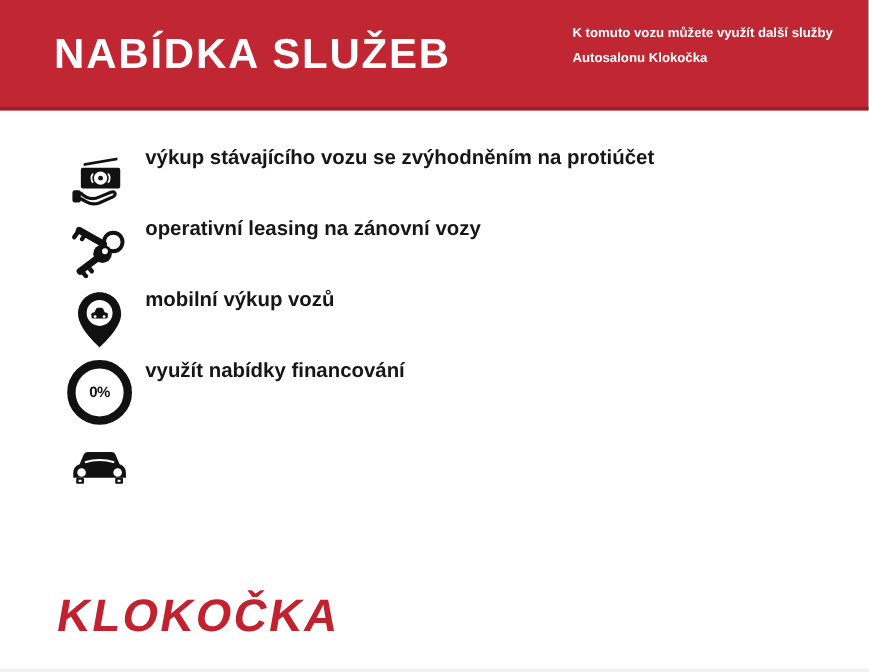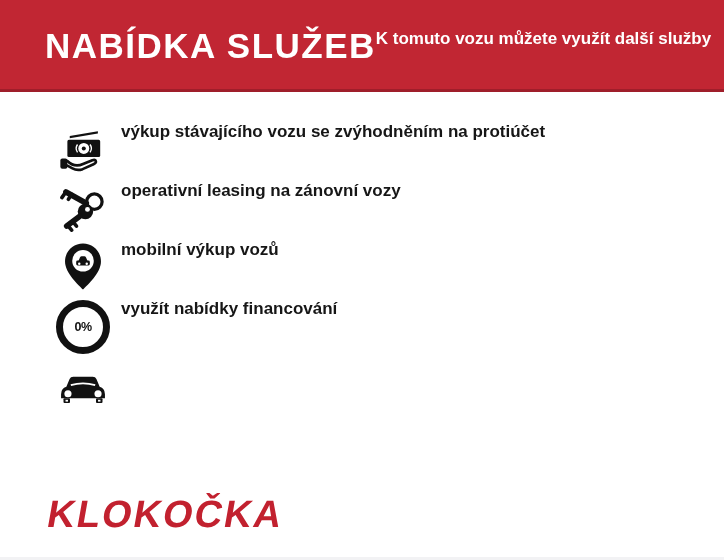--- a/index.html
+++ b/index.html
@@ -23,21 +23,21 @@
   .title{
     color:#ffffff;
     font-size:35px;
     font-weight:bold;
     letter-spacing:1.5px;
     white-space:nowrap;
     margin-top:2px;
   }
   .subtitle{
     color:#ffffff;
-    font-size:17px;
+    font-size:11px;
     font-weight:bold;
     line-height:21px;
     text-align:left;
     margin-top:-12px;
   }
   .subtitle div{white-space:nowrap;}
   
   .services{
     position:absolute;top:122px;left:56px;right:20px;
   }
@@ -86,20 +86,21 @@
 </style>
 </head>
 <body>
 
 <div class="page">
 
   <div class="header">
     <div class="title">NABÍDKA SLUŽEB</div>
     <div class="subtitle">
       <div>K tomuto vozu můžete využít další služby</div>
+      <div>Autosalonu Klokočka</div>
     </div>
   </div>
 
   <div class="services">
 
     <div class="service">
       <span class="icon-box">
         <svg width="50" height="50" viewBox="0 0 64 64" fill="#111">
           <path d="M15 14 L51 8 L51 11 L15 17 Z"></path>
           <rect x="12" y="19" width="42" height="22" rx="2"></rect>

